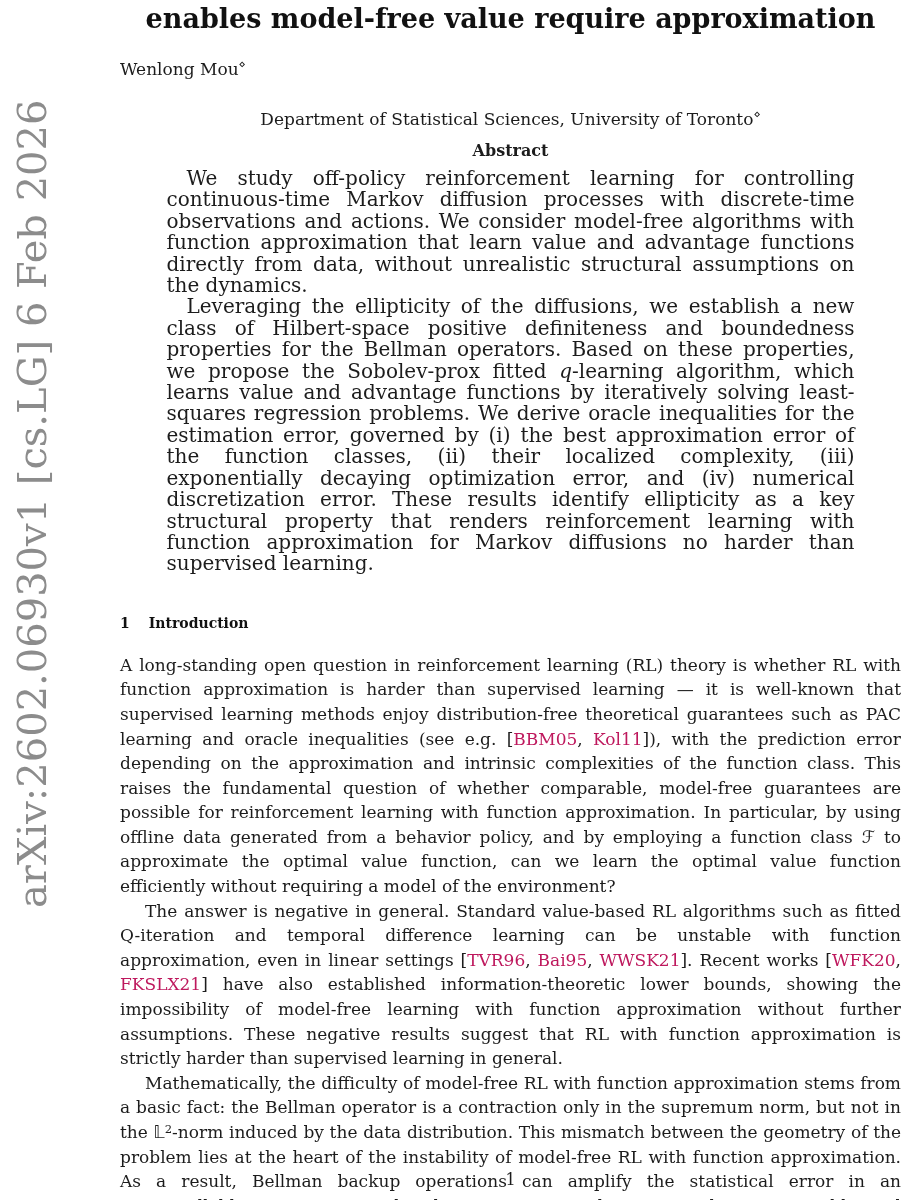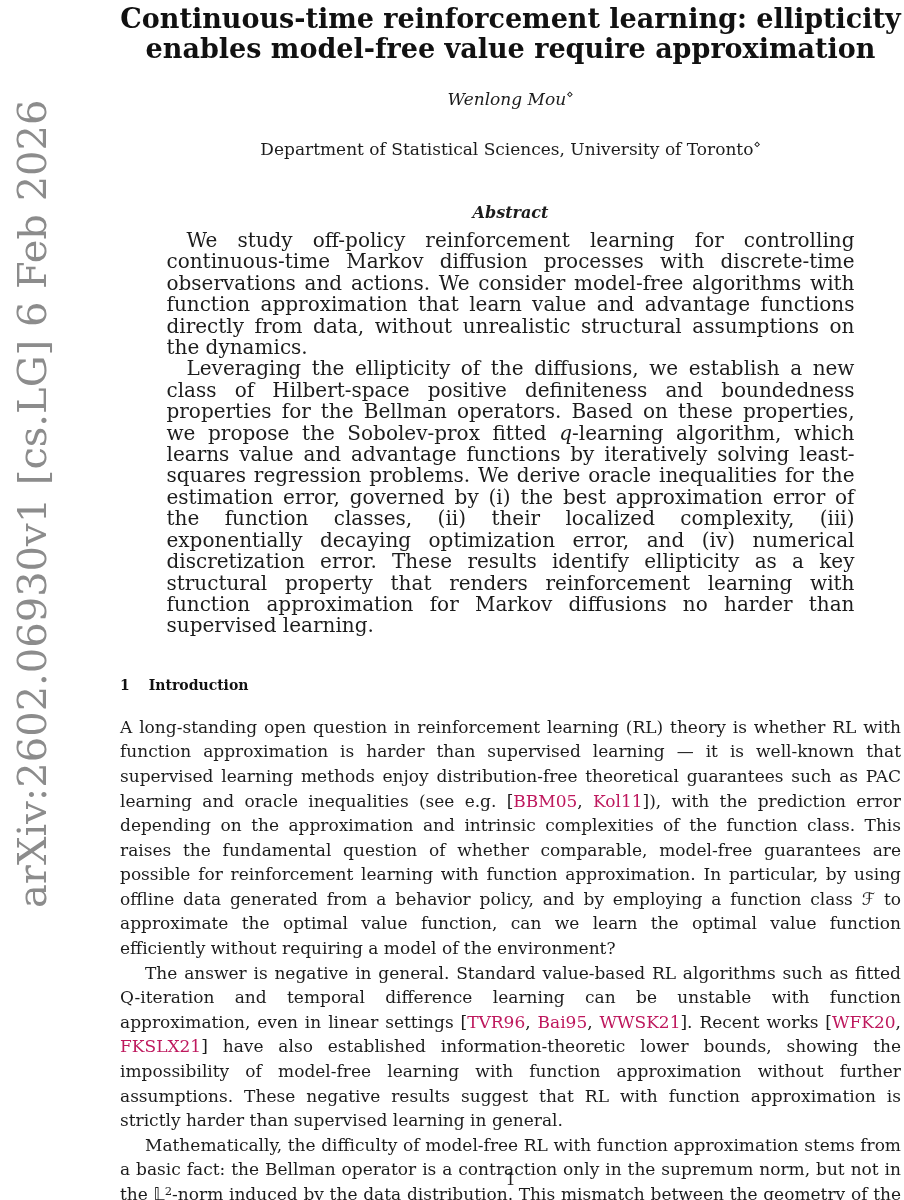--- a/index.html
+++ b/index.html
@@ -10,24 +10,24 @@
   }
   .watermark{
     position:absolute;left:8px;top:908px;width:660px;
     transform:rotate(-90deg);transform-origin:0 0;
     font-size:40px;line-height:48px;color:#8c8c8c;
     text-align:center;white-space:nowrap;
   }
   .content{position:absolute;left:120px;top:0;width:781px;}
   .title{margin:4px 0 0 0;font-size:27px;line-height:30px;font-weight:bold;text-align:center;color:#111;}
   .tline{display:block;}
-  .author{margin-top:25px;text-align:center;font-size:17px;font-style:italic;}
+  .author{margin-top:25px;font-size:17px;}
   .affiliation{margin-top:30px;text-align:center;font-size:17px;}
   .mark{font-size:68%;line-height:0;font-family:"DejaVu Sans","DejaVu Serif",serif;}
-  .abs-heading{margin-top:44px;text-align:center;font-size:16px;font-weight:bold;font-style:italic;}
+  .abs-heading{margin-top:12px;text-align:center;font-size:16px;font-weight:bold;}
   .abstract{width:688px;margin:8px auto 0 auto;font-size:20px;line-height:21.4px;text-align:justify;}
   .abs-p{margin:0;text-indent:20px;}
   .section{margin:40px 0 0 0;font-size:14px;font-weight:bold;color:#111;}
   .secnum{margin-right:19px;}
   .body-p{margin:0;font-size:17px;line-height:24.6px;text-align:justify;}
   .first-body{margin-top:22px;}
   .indent{text-indent:25px;}
   .seg-cite{color:#be185d;}
   .seg-i{font-style:italic;}
   .seg-sup{font-size:68%;position:relative;top:-0.45em;line-height:0;}
@@ -38,21 +38,20 @@
 </head>
 <body>
 
 <div class="page">
 
   <div class="watermark">arXiv:2602.06930v1  [cs.LG]  6 Feb 2026</div>
 
   <div class="content">
 
     <h1 class="title">
-      <span class="tline">Continuous-time reinforcement learning: ellipticity</span>
       <span class="tline">enables model-free value require approximation</span>
     </h1>
 
     <div class="author">
       <span>Wenlong Mou</span><sup class="mark">⋄</sup>
     </div>
 
     <div class="affiliation">
       <span>Department of Statistical Sciences, University of Toronto</span><sup class="mark">⋄</sup>
     </div>

